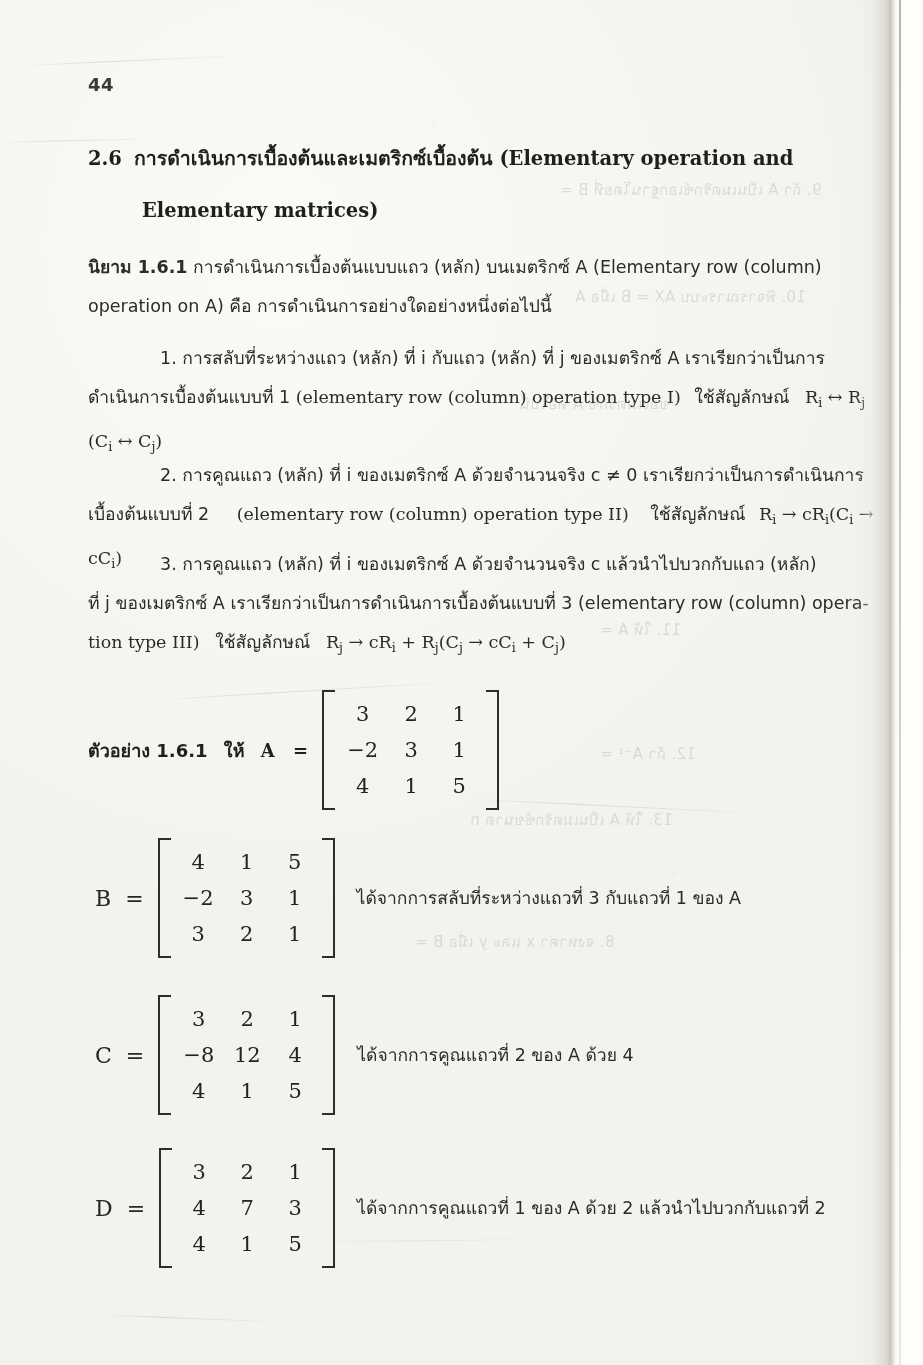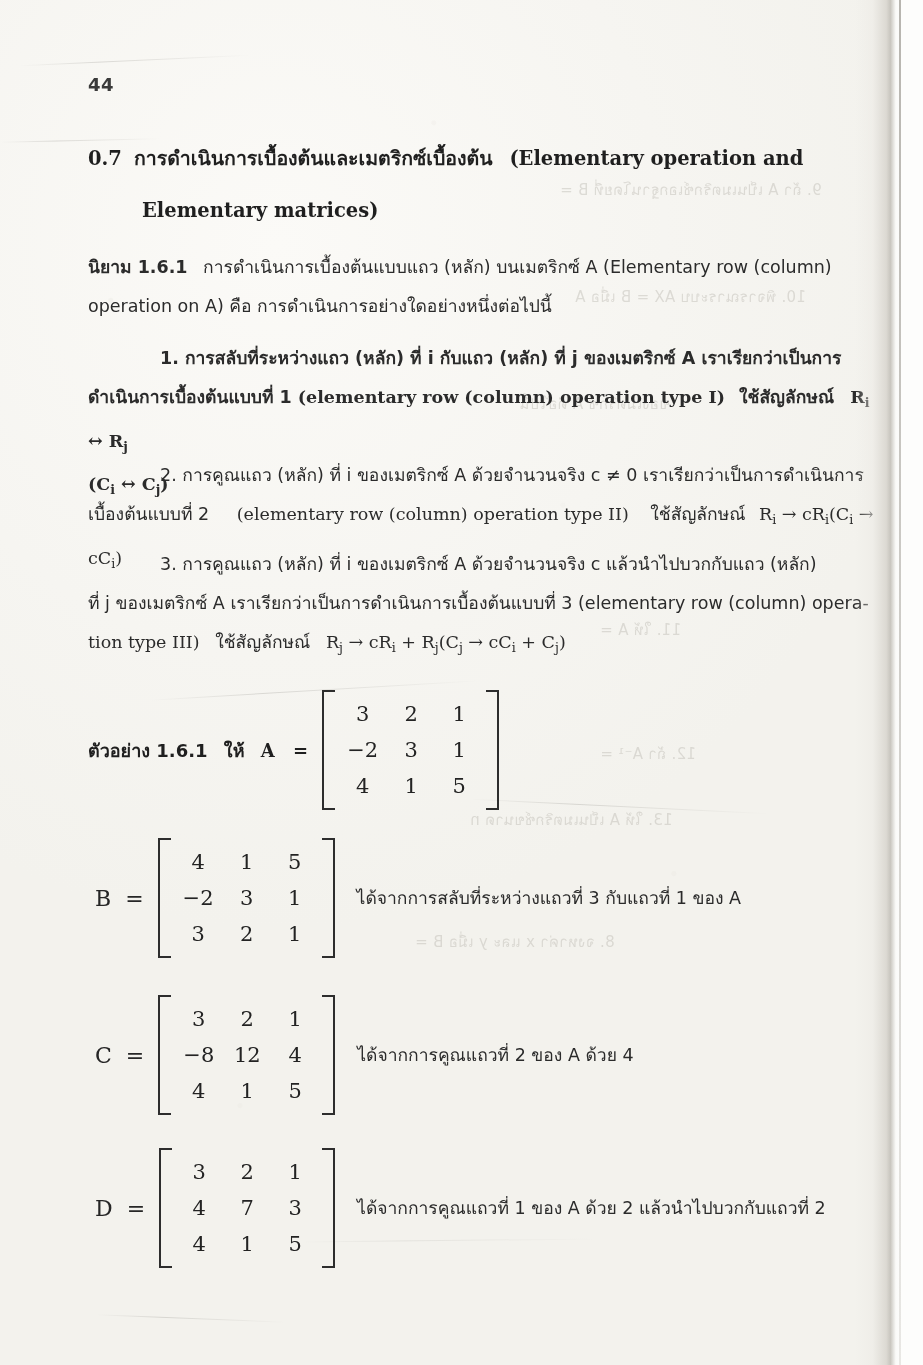--- a/index.html
+++ b/index.html
@@ -143,21 +143,21 @@
     width: 800px;
     font-size: 17.5px;
     line-height: 39px;
     color: #2b2b2b;
   }
   .para .lead { font-weight: 700; }
   .para .indent { display: block; text-indent: 72px; }
   .j-line { display: block; }
 
   .p-def   { top: 248px; }
-  .p-i1    { top: 339px; font-weight: bold; }
+  .p-i1    { top: 339px; }
   .p-i2    { top: 456px; }
   .p-i3    { top: 545px; }
 
   sub { font-size: 72%; vertical-align: -.28em; }
   .sym { font-family: "DejaVu Serif", "Liberation Serif", serif; }
 
   
   .mat-row {
     position: absolute;
     display: flex;
@@ -242,29 +242,29 @@
   <div class="bleed" style="left:600px; top:618px;">11. ให้ A =</div>
   <div class="bleed" style="left:600px; top:742px;">12. ถ้า A⁻¹ =</div>
   <div class="bleed" style="left:470px; top:808px;">13. ให้ A เป็นเมตริกซ์ขนาด n</div>
   <div class="bleed" style="left:415px; top:930px;">8. จงหาค่า x และ y เมื่อ B =</div>
 
   <div class="content">
 
     <div class="folio">44</div>
 
     <div class="sec-head">
-      <span class="num enb">0.7</span><span>การดำเนินการเบื้องต้นและเมตริกซ์เบื้องต้น</span>
-      <span class="enb" style="margin-left:10px;text-align:right;">(Elementary  operation  and</span>
+      <span class="num enb">2.6</span><span>การดำเนินการเบื้องต้นและเมตริกซ์เบื้องต้น</span>
+      <span class="enb" style="text-align:right;">(Elementary  operation  and</span>
       <span class="l2 enb">Elementary matrices)</span>
     </div>
 
     <div class="para p-def">
       <span class="j-line">
         <span class="lead">นิยาม 1.6.1</span>
-        <span style="margin-left:10px;">การดำเนินการเบื้องต้นแบบแถว (หลัก) บนเมตริกซ์ A (Elementary row (column)</span>
+        <span style="margin-left:0;">การดำเนินการเบื้องต้นแบบแถว (หลัก) บนเมตริกซ์ A (Elementary row (column)</span>
       </span>
       <span class="j-line">operation on A) คือ  การดำเนินการอย่างใดอย่างหนึ่งต่อไปนี้</span>
     </div>
 
     <div class="para p-i1">
       <span class="indent">
         <span>1.</span>
         <span>การสลับที่ระหว่างแถว (หลัก) ที่ i กับแถว (หลัก) ที่ j ของเมตริกซ์ A เราเรียกว่าเป็นการ</span>
       </span>
       <span class="j-line">

